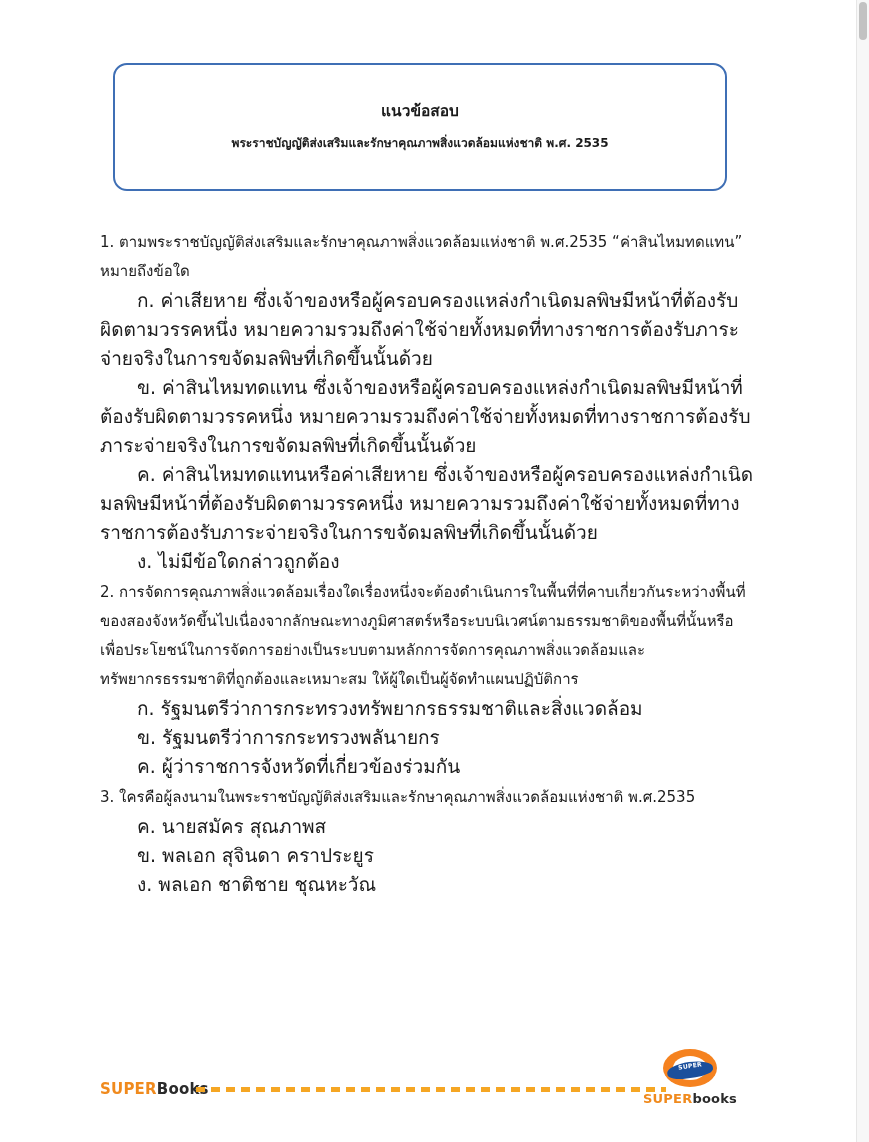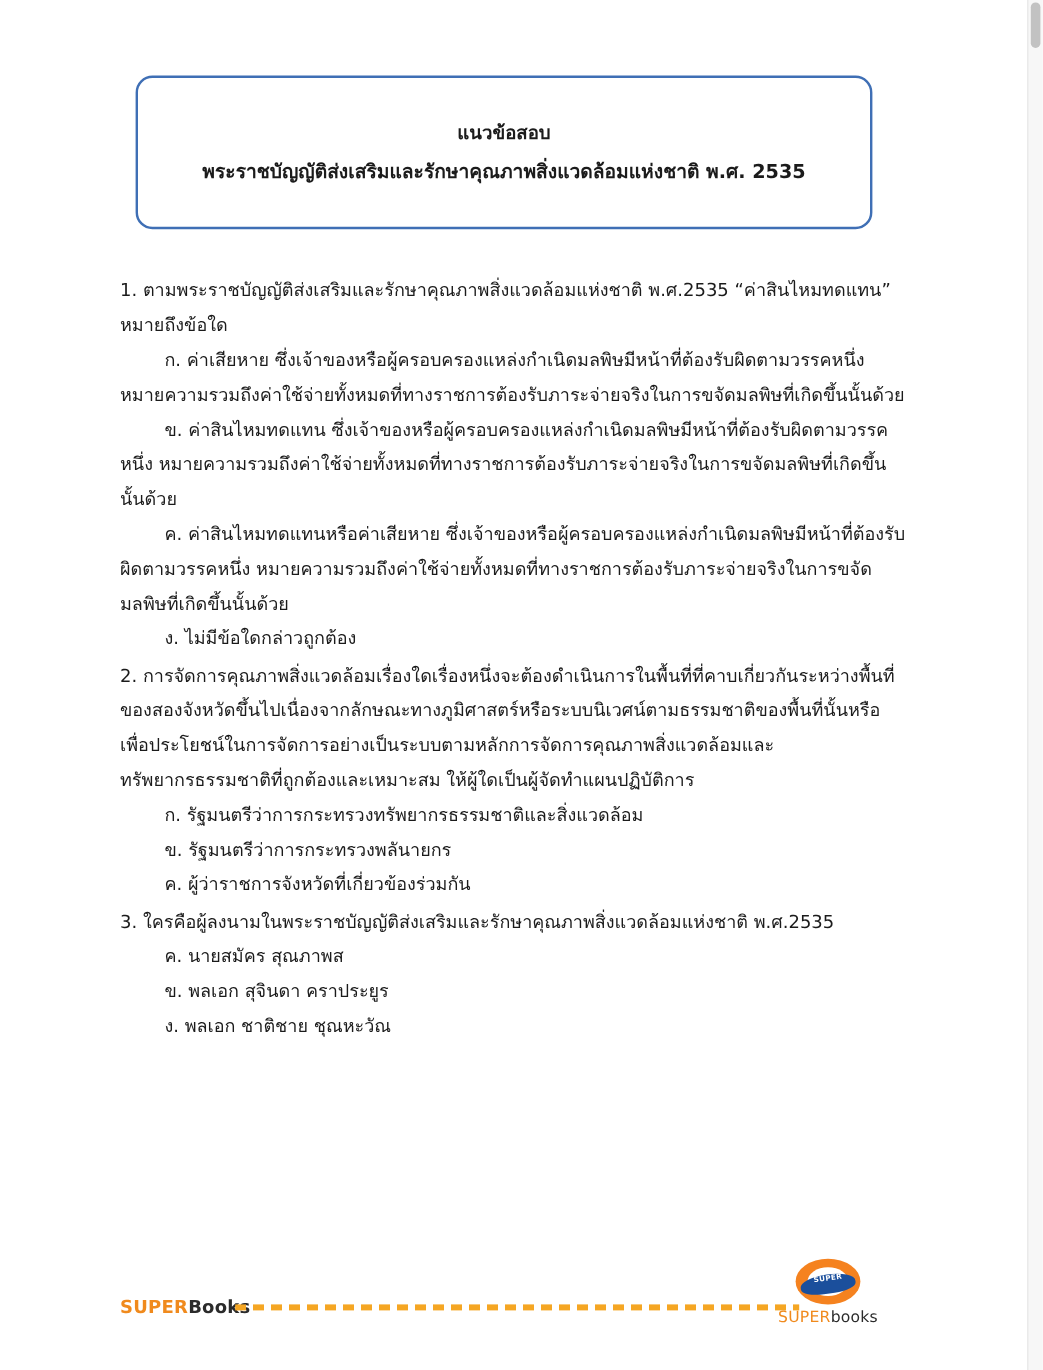--- a/index.html
+++ b/index.html
@@ -59,39 +59,39 @@
   }
   .title-line {
     font-size: 15.5px;
     font-weight: bold;
     color: #1b1b1b;
     line-height: 32px;
     text-align: center;
     white-space: nowrap;
   }
   .title-line.main {
-    font-size: 16px;
+    font-size: 12px;
   }
   .body-area {
     position: absolute;
     left: 100px;
     top: 228px;
     width: 655px;
   }
   .q-block {
     margin-bottom: 2px;
   }
   .q-text {
     font-size: 15px;
     color: #1b1b1b;
     line-height: 29px;
     text-align: left;
   }
   .choice {
-    font-size: 15px;
+    font-size: 19px;
     color: #1b1b1b;
     line-height: 29px;
     padding-left: 37px;
   }
   .choice.wrap {
     padding-left: 0;
     text-indent: 37px;
   }
   .footer {
     position: absolute;
@@ -167,21 +167,21 @@
     width: 54px;
     text-align: center;
     font-size: 6px;
     color: #ffffff;
     font-weight: bold;
     letter-spacing: .3px;
     transform: rotate(-8deg);
   }
   .brand-word {
     font-size: 13px;
-    font-weight: normal;
+    font-weight: bold;
     letter-spacing: .2px;
   }
   .brand-word .sup { color: #f08a1d; }
   .brand-word .books { color: #2b2b2b; }
 </style>
 </head>
 <body>
 
 <div class="page">
 

